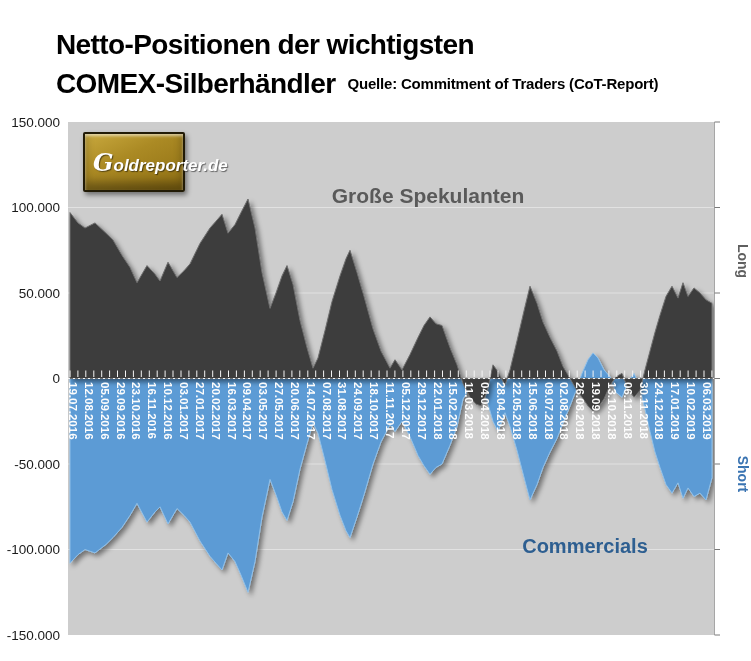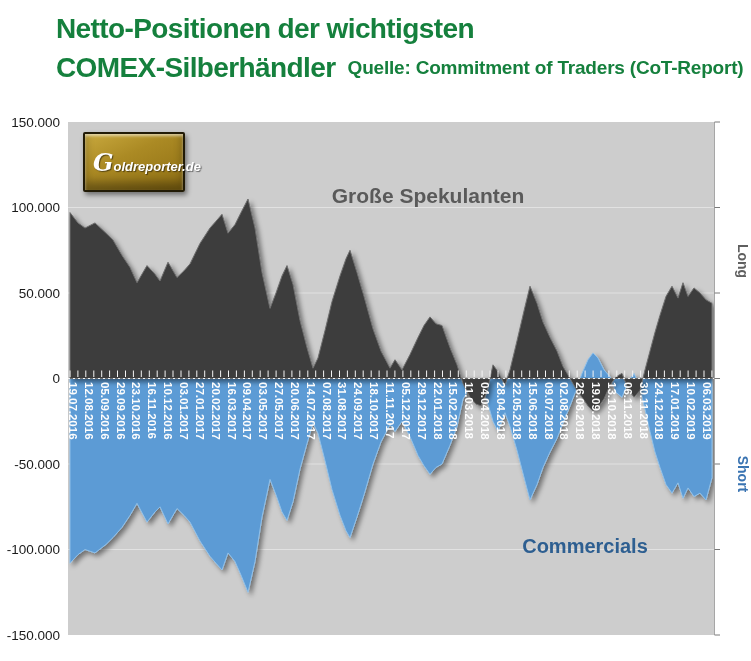--- a/index.html
+++ b/index.html
@@ -1,29 +1,29 @@
 <!DOCTYPE html>
 <html><head>
 <meta charset="utf-8">
 <style>
   html,body{margin:0;padding:0;background:#ffffff;}
   .stage{position:relative;width:751px;height:661px;background:#fff;overflow:hidden;
          font-family:"Liberation Sans",sans-serif;}
-  .titles{position:absolute;left:56px;top:10px;color:#15803d;}
+  .titles{position:absolute;left:56px;top:26px;color:#000000;}
   .title-line1{font-size:28px;font-weight:bold;letter-spacing:-0.6px;line-height:38px;white-space:nowrap;}
   .title-row2{display:flex;align-items:center;line-height:40px;}
   .title-line2{font-size:28px;font-weight:bold;letter-spacing:-0.6px;white-space:nowrap;}
-  .title-source{font-size:19px;font-weight:600;margin-left:12px;letter-spacing:-0.2px;white-space:nowrap;}
+  .title-source{font-size:15px;font-weight:600;margin-left:12px;letter-spacing:-0.2px;white-space:nowrap;}
   .chart-svg{position:absolute;left:0;top:0;}
   .logo{position:absolute;left:83px;top:132px;width:102px;height:60px;
         background:linear-gradient(155deg,#c9a93e 0%,#ab8a24 40%,#8e6e13 100%);
         border:2px solid #221b06;border-radius:2px;
         box-shadow:inset 0 2px 3px rgba(255,255,255,.55), inset 0 -8px 10px rgba(0,0,0,.35), 2px 3px 5px rgba(0,0,0,.45);
         display:flex;align-items:center;padding-left:8px;box-sizing:border-box;}
-  .logo-text{display:block;color:#ffffff;font-weight:bold;font-style:italic;font-size:13px;
+  .logo-text{display:block;color:#ffffff;font-weight:bold;font-style:italic;font-size:17px;
              text-shadow:1px 1px 1px rgba(0,0,0,.5);white-space:nowrap;}
   .logo-text::first-letter{font-size:24px;font-family:"DejaVu Serif",serif;font-weight:bold;}
 </style>
 </head>
 <body>
 
 <div class="stage">
 
   <div class="titles">
     <div class="title-line1">Netto-Positionen der wichtigsten</div>

